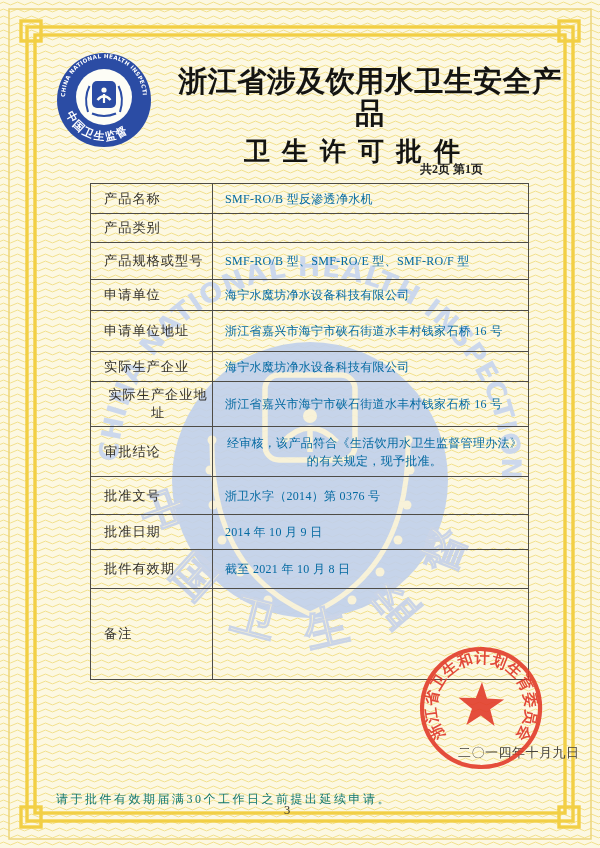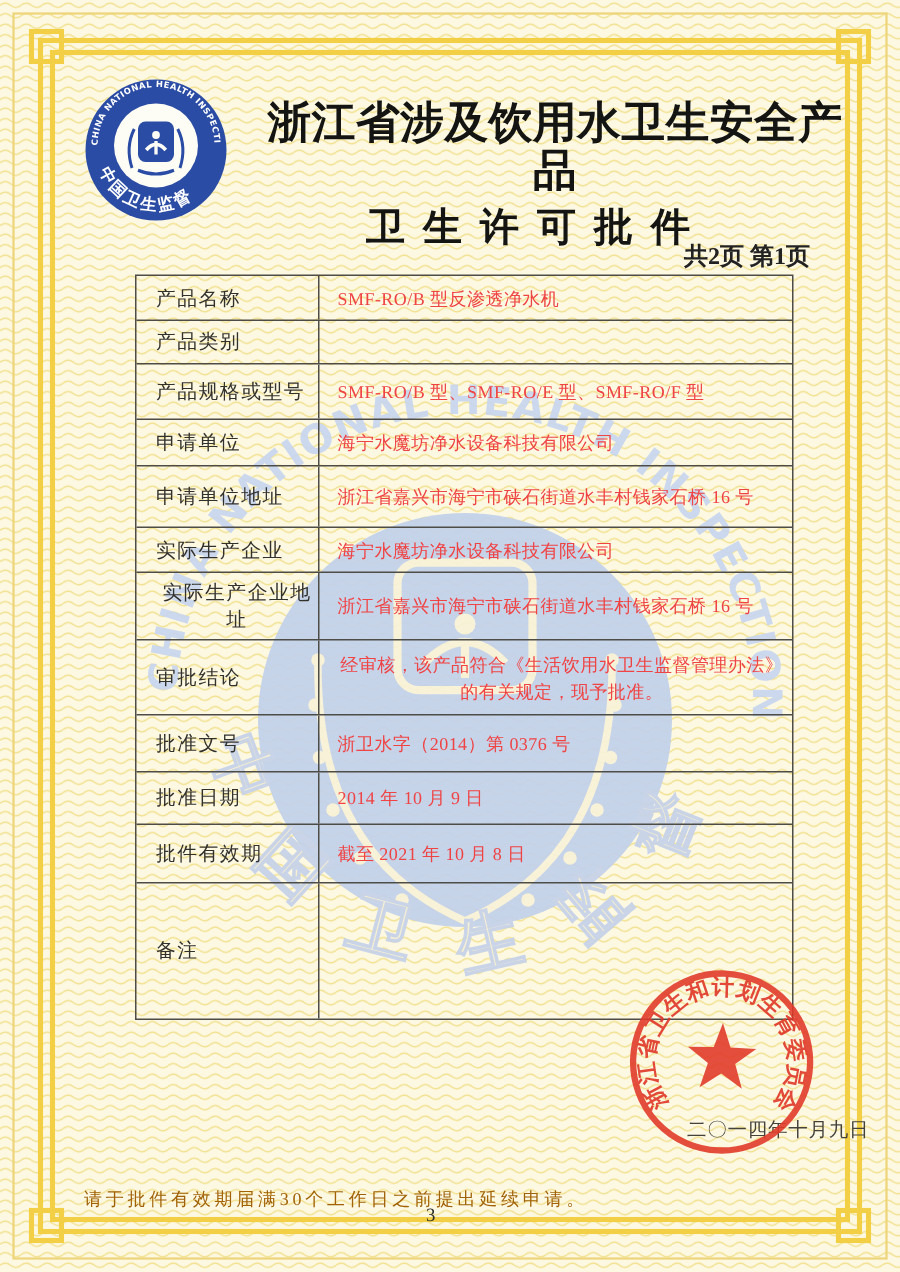--- a/index.html
+++ b/index.html
@@ -16,35 +16,35 @@
   .bg-svg{position:absolute;left:0;top:0;z-index:1;}
   
   .wm-svg{position:absolute;left:0;top:0;z-index:2;pointer-events:none;}
   
   .logo{left:54px;top:50px;width:100px;height:100px;z-index:4;}
   
   .title-block{left:138px;top:66px;width:428px;text-align:center;z-index:4;
     font-family:"DejaVu Sans","Liberation Sans",sans-serif;color:#141412;}
   .title-line1{font-size:29px;font-weight:bold;letter-spacing:0.5px;line-height:1.1;margin-left:36px;}
   .title-line2{font-size:26px;font-weight:bold;letter-spacing:12px;padding-left:12px;margin-top:4px;}
-  .pagination{left:420px;top:161px;width:120px;text-align:right;z-index:4;
-    font-size:16px;font-weight:bold;color:#222;}
+  .pagination{left:420px;top:161px;width:120px;text-align:left;z-index:4;
+    font-size:12px;font-weight:bold;color:#222;}
   
   .table{left:90px;top:183px;width:439px;z-index:4;border:1.6px solid #4E4C46;}
   .trow{display:flex;border-top:1.4px solid #4E4C46;text-align:center;}
   .trow:first-child{border-top:none;}
   .tlabel{width:122px;flex:0 0 122px;border-right:1.4px solid #4E4C46;
     display:flex;align-items:center;padding-left:13px;
     font-size:13.2px;letter-spacing:1px;color:#33312C;}
   .tvalue{flex:1;display:flex;align-items:center;padding:3px 4px 3px 12px;
-    font-size:12px;letter-spacing:0.3px;line-height:1.5;color:#ef4444;}
+    font-size:12px;letter-spacing:0.3px;line-height:1.5;color:#0369a1;}
   
   .stamp{left:413px;top:642px;width:136px;height:136px;z-index:6;transform:rotate(2deg);}
   .issue-date{left:458px;top:744px;z-index:5;font-size:13px;color:#45423C;letter-spacing:0.5px;}
-  .footer-note{left:56px;top:791px;z-index:4;font-size:12px;letter-spacing:2.5px;color:#a16207;}
+  .footer-note{left:56px;top:791px;z-index:4;font-size:12px;letter-spacing:2.5px;color:#0f766e;}
   .page-number{left:284px;top:803px;z-index:4;font-size:12.5px;color:#2F2D28;}
 </style>
 </head>
 <body>
 
 <div class="page">
 
   <svg class="bg-svg" width="600" height="848" aria-hidden="true">
     <defs>
       <pattern id="waves" width="14" height="7" patternUnits="userSpaceOnUse">

